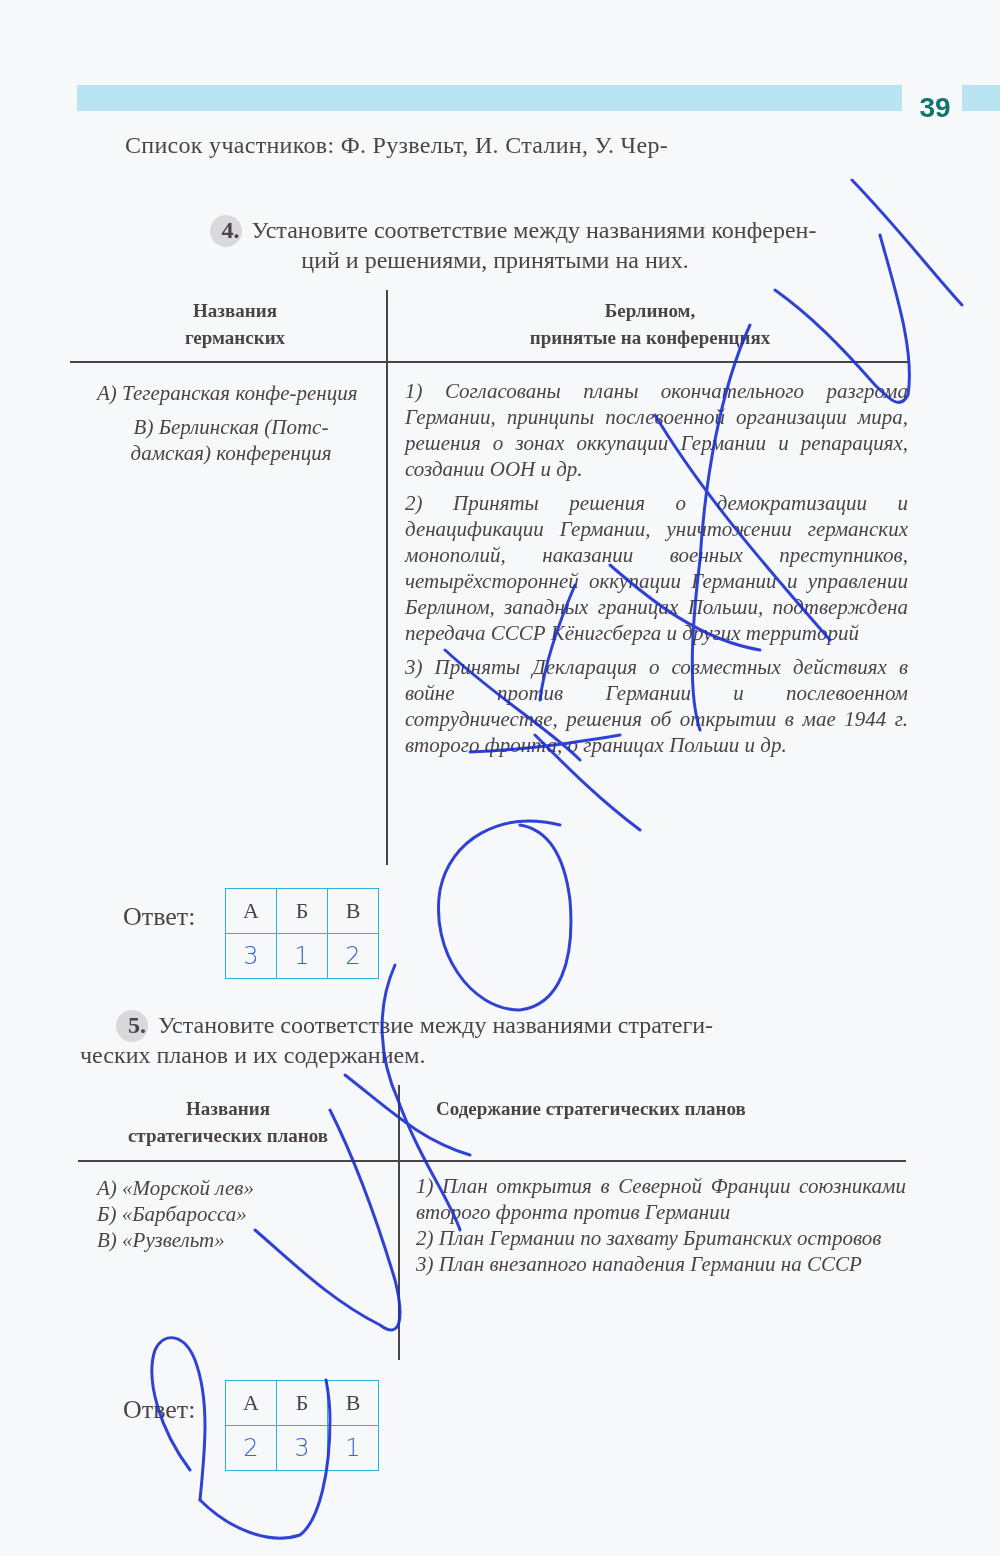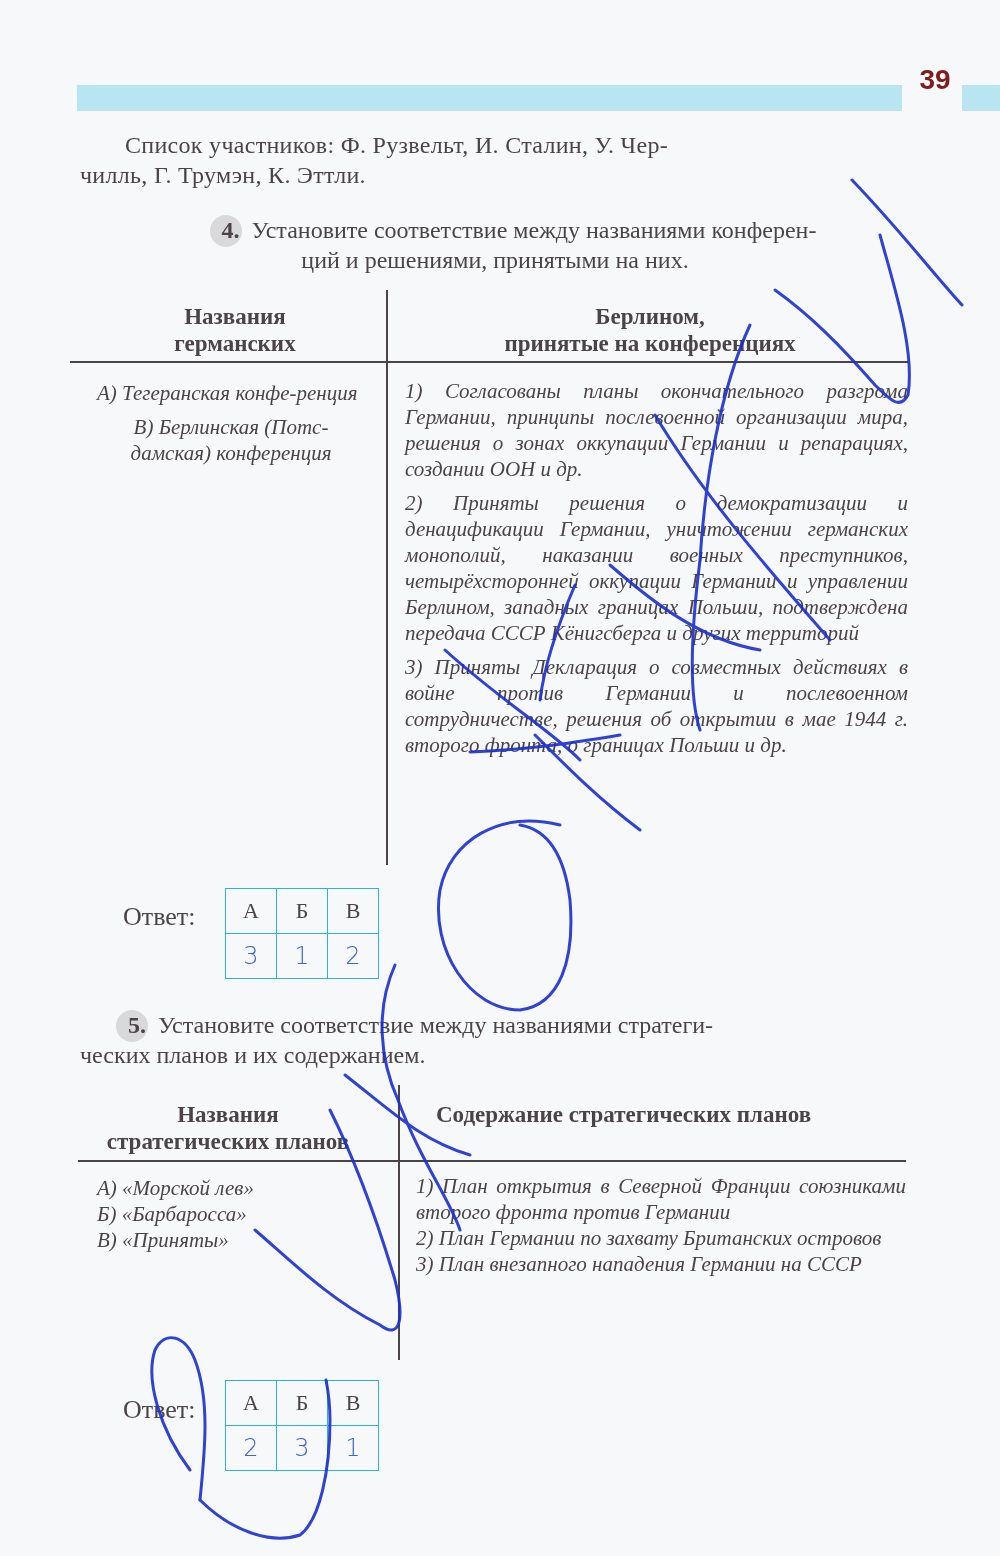--- a/index.html
+++ b/index.html
@@ -1,32 +1,32 @@
 <!DOCTYPE html>
 <html><head>
 <meta charset="utf-8">
 <style>
   html, body { margin:0; padding:0; }
   body { width:1000px; height:1556px; background:#f7f8fa; position:relative; overflow:hidden;
          font-family:"Liberation Serif","DejaVu Serif",serif; color:#4a4448; }
   .page { position:absolute; left:0; top:0; width:1000px; height:1556px; }
   .top-bar { position:absolute; left:77px; top:85px; width:825px; height:26px; background:#b9e4f2; }
   .top-bar-right { position:absolute; left:962px; top:85px; width:38px; height:26px; background:#b9e4f2; }
-  .page-num { position:absolute; left:910px; top:64px; width:50px; font-family:"Liberation Sans","DejaVu Sans",sans-serif;
-              font-weight:bold; font-size:28px; color:#7f1d1d; text-align:center; }
+  .page-num { position:absolute; left:910px; top:92px; width:50px; font-family:"Liberation Sans","DejaVu Sans",sans-serif;
+              font-weight:bold; font-size:28px; color:#0f766e; text-align:center; }
   .para { position:absolute; font-size:24px; line-height:30px; }
   .participants { left:125px; top:130px; width:780px; letter-spacing:0.3px; }
   .participants .line2 { display:block; margin-left:-45px; }
   .task { left:80px; width:830px; }
   .task .num { display:inline-block; position:relative; font-weight:bold; padding:0 6px; margin-left:42px; }
   .task .num::before { content:""; position:absolute; left:-6px; top:0px; width:32px; height:32px; border-radius:50%; background:#d9d9dc; z-index:-1; }
   .task .line2 { display:block; }
   .t4 { top:215px;text-align:center; }
   .t5 { top:1010px; }
-  .tbl-head { position:absolute; font-weight:bold; font-size:23px; line-height:27px; text-align:center; color:#4a4448;margin-top:6px; }
+  .tbl-head { position:absolute; font-weight:bold; font-size:19px; line-height:27px; text-align:center; color:#4a4448; }
   .hline { position:absolute; height:2px; background:#4a4448; }
   .vline { position:absolute; width:2px; background:#4a4448; }
   .cell-text { position:absolute; font-size:21px; line-height:26px; }
   .cell-text p { margin:0 0 8px 0; text-align:justify;font-style:italic; }
   .tight p { margin:0; }
   .answer-label { position:absolute; font-size:26px; }
   .answer-grid { position:absolute; border-collapse:collapse; }
   .answer-grid td { border:1.5px solid #29b3dd; width:48px; height:42px; text-align:center; font-size:22px; }
   .answer-grid .hdr { color:#4a4448; }
   .answer-grid .hand { color:#3a63d8; font-family:"DejaVu Sans",sans-serif; font-size:24px; font-weight:300; }
@@ -36,21 +36,20 @@
 <body>
 
 <div class="page">
 
   <div class="top-bar"></div>
   <div class="top-bar-right"></div>
   <div class="page-num">39</div>
 
   <div class="para participants">
     <span>Список участников: Ф. Рузвельт, И. Сталин, У. Чер-</span>
-    <span class="line2">чилль, Г. Трумэн, К. Эттли.</span>
   </div>
 
   <div class="para task t4">
     <span class="num">4.</span>
     <span>Установите соответствие между названиями конферен-</span>
     <span class="line2">ций и решениями, принятыми на них.</span>
   </div>
 
   <div class="tbl-head" style="left:100px; top:297px; width:270px;">
     <div>Названия</div>
@@ -101,21 +100,21 @@
   </div>
   <div class="tbl-head" style="left:410px; top:1095px; width:490px; text-align:left; padding-left:26px;">
     <div>Содержание стратегических планов</div>
   </div>
   <div class="hline" style="left:78px; top:1160px; width:828px;"></div>
   <div class="vline" style="left:398px; top:1085px; height:275px;"></div>
 
   <div class="cell-text tight" style="left:97px; top:1175px; width:290px;">
     <p>А) «Морской лев»</p>
     <p>Б) «Барбаросса»</p>
-    <p>В) «Приняты»</p>
+    <p>В) «Рузвельт»</p>
   </div>
   <div class="cell-text tight" style="left:416px; top:1173px; width:490px;">
     <p>1) План открытия в Северной Франции союзниками второго фронта против Германии</p>
     <p>2) План Германии по захвату Британских островов</p>
     <p>3) План внезапного нападения Германии на СССР</p>
   </div>
 
   <div class="answer-label" style="left:123px; top:1395px;">Ответ:</div>
   <table class="answer-grid" style="left:225px; top:1380px;">
     <tbody>

